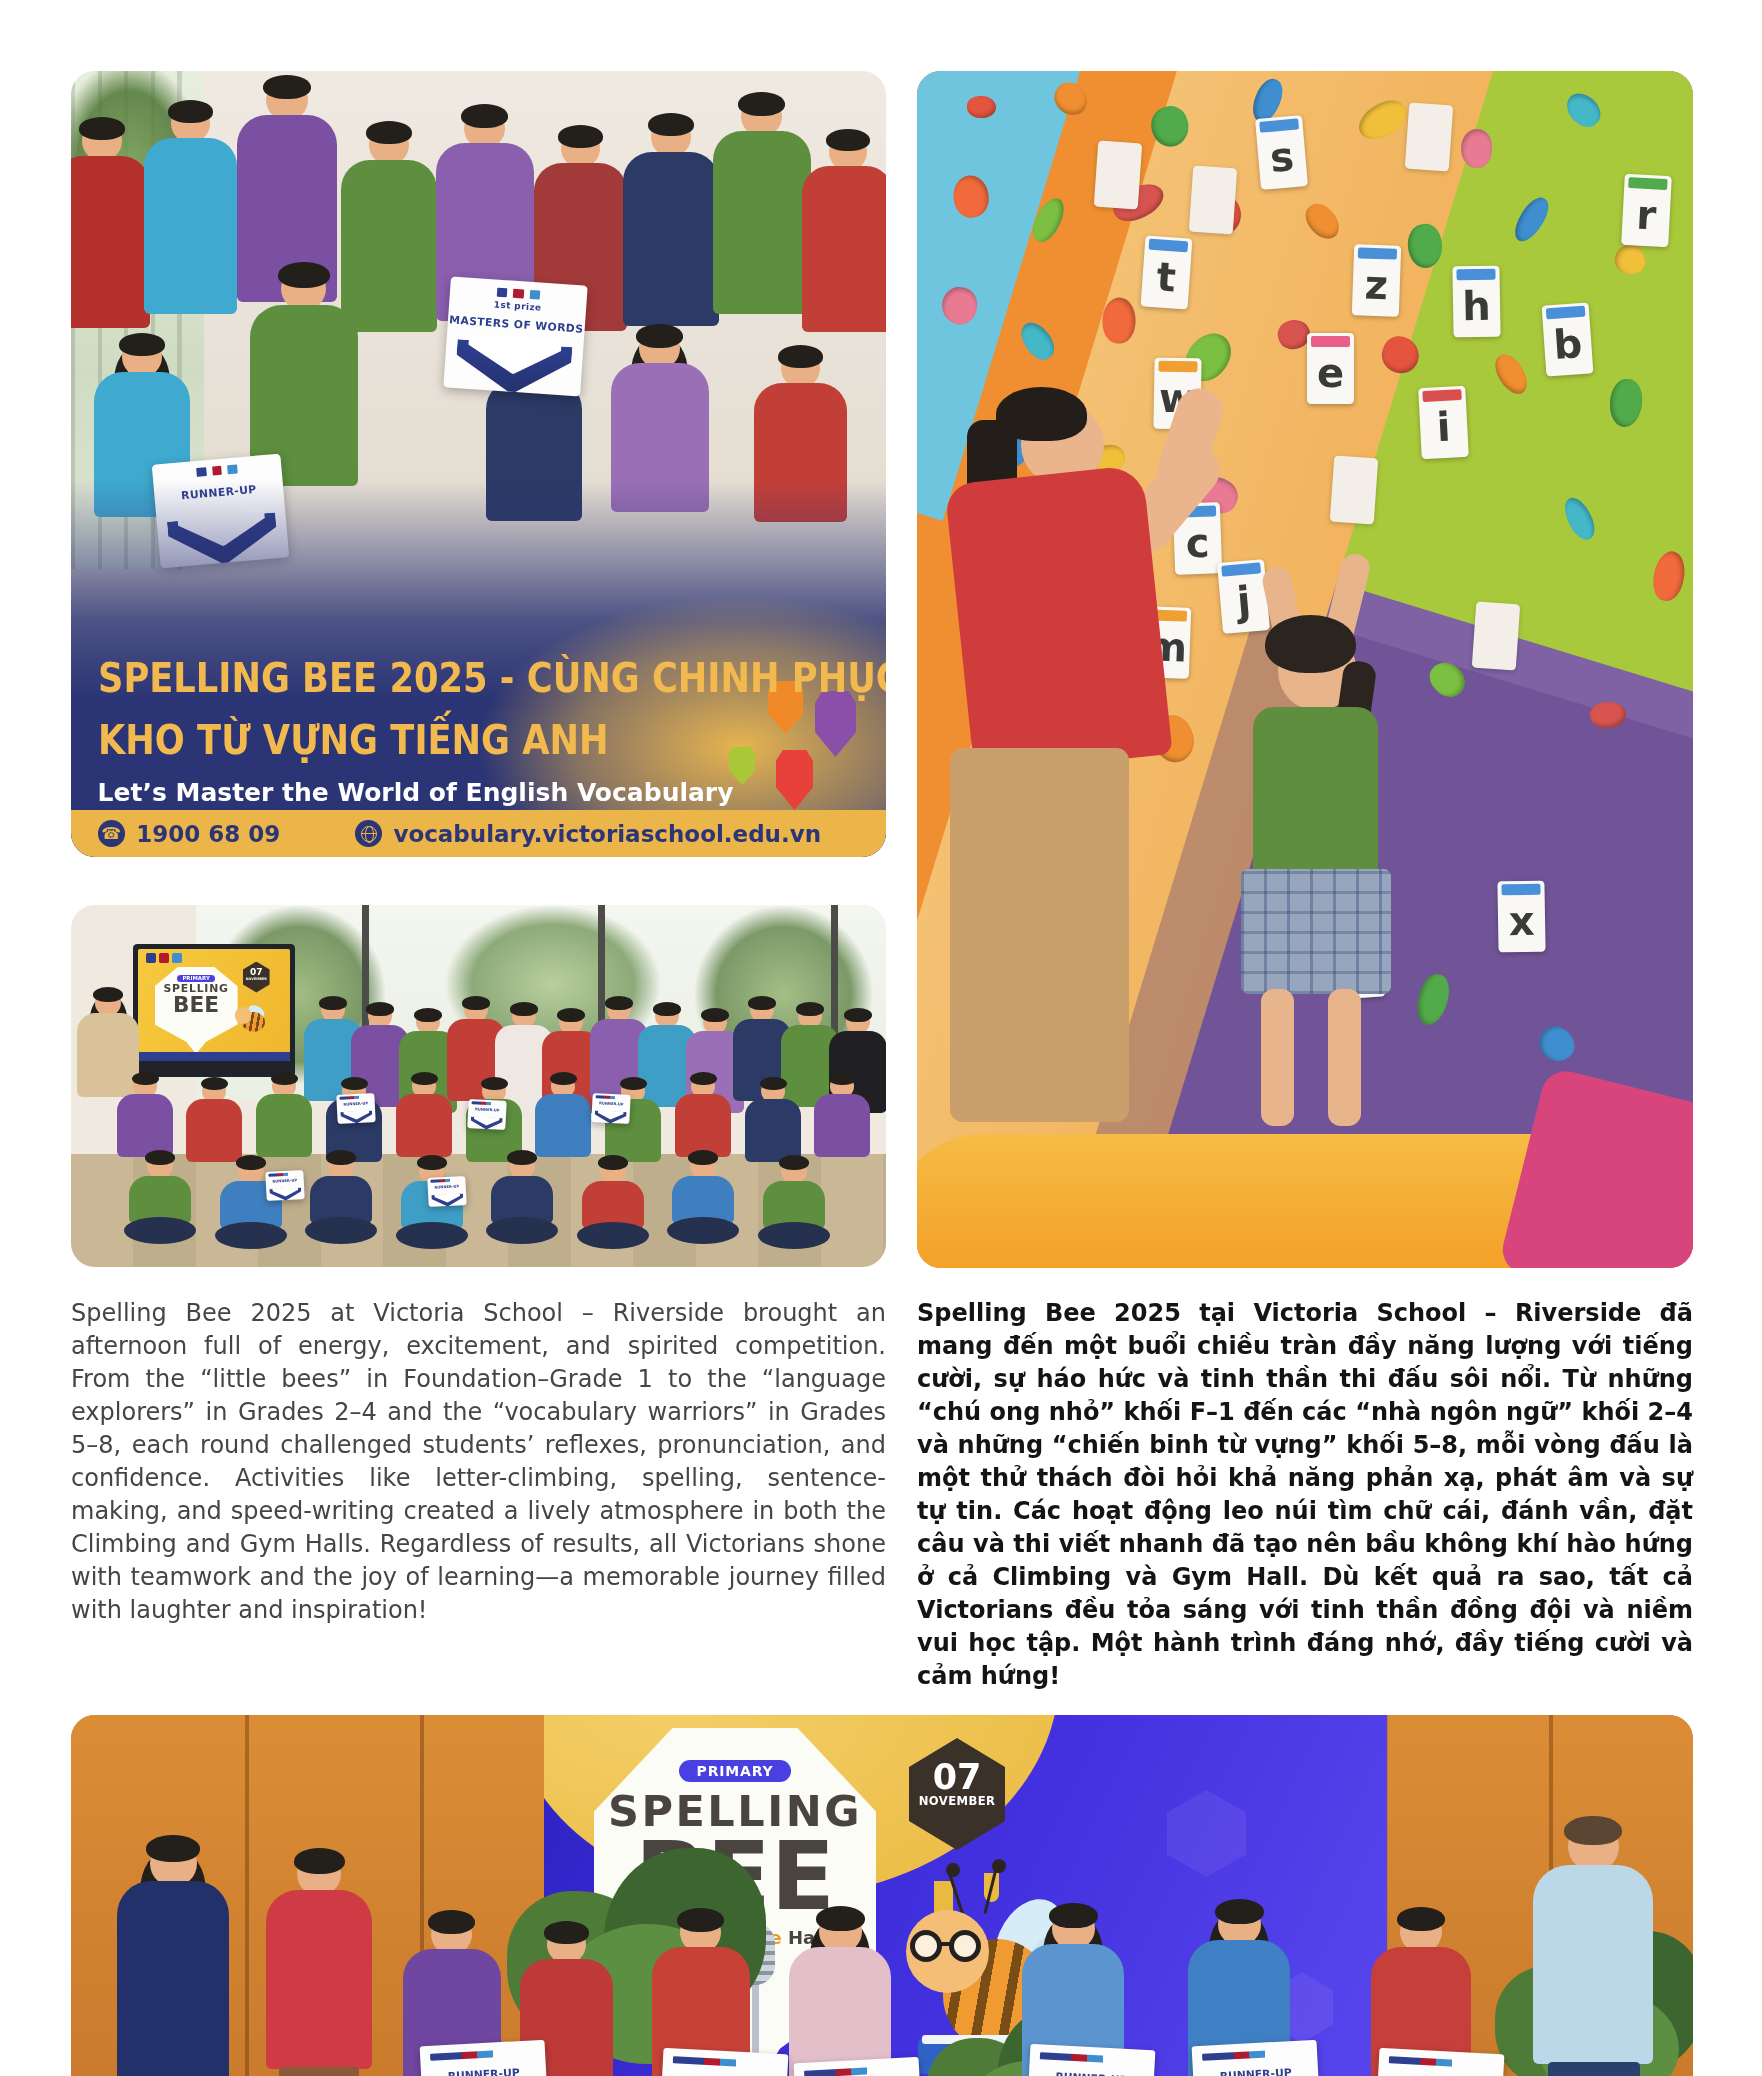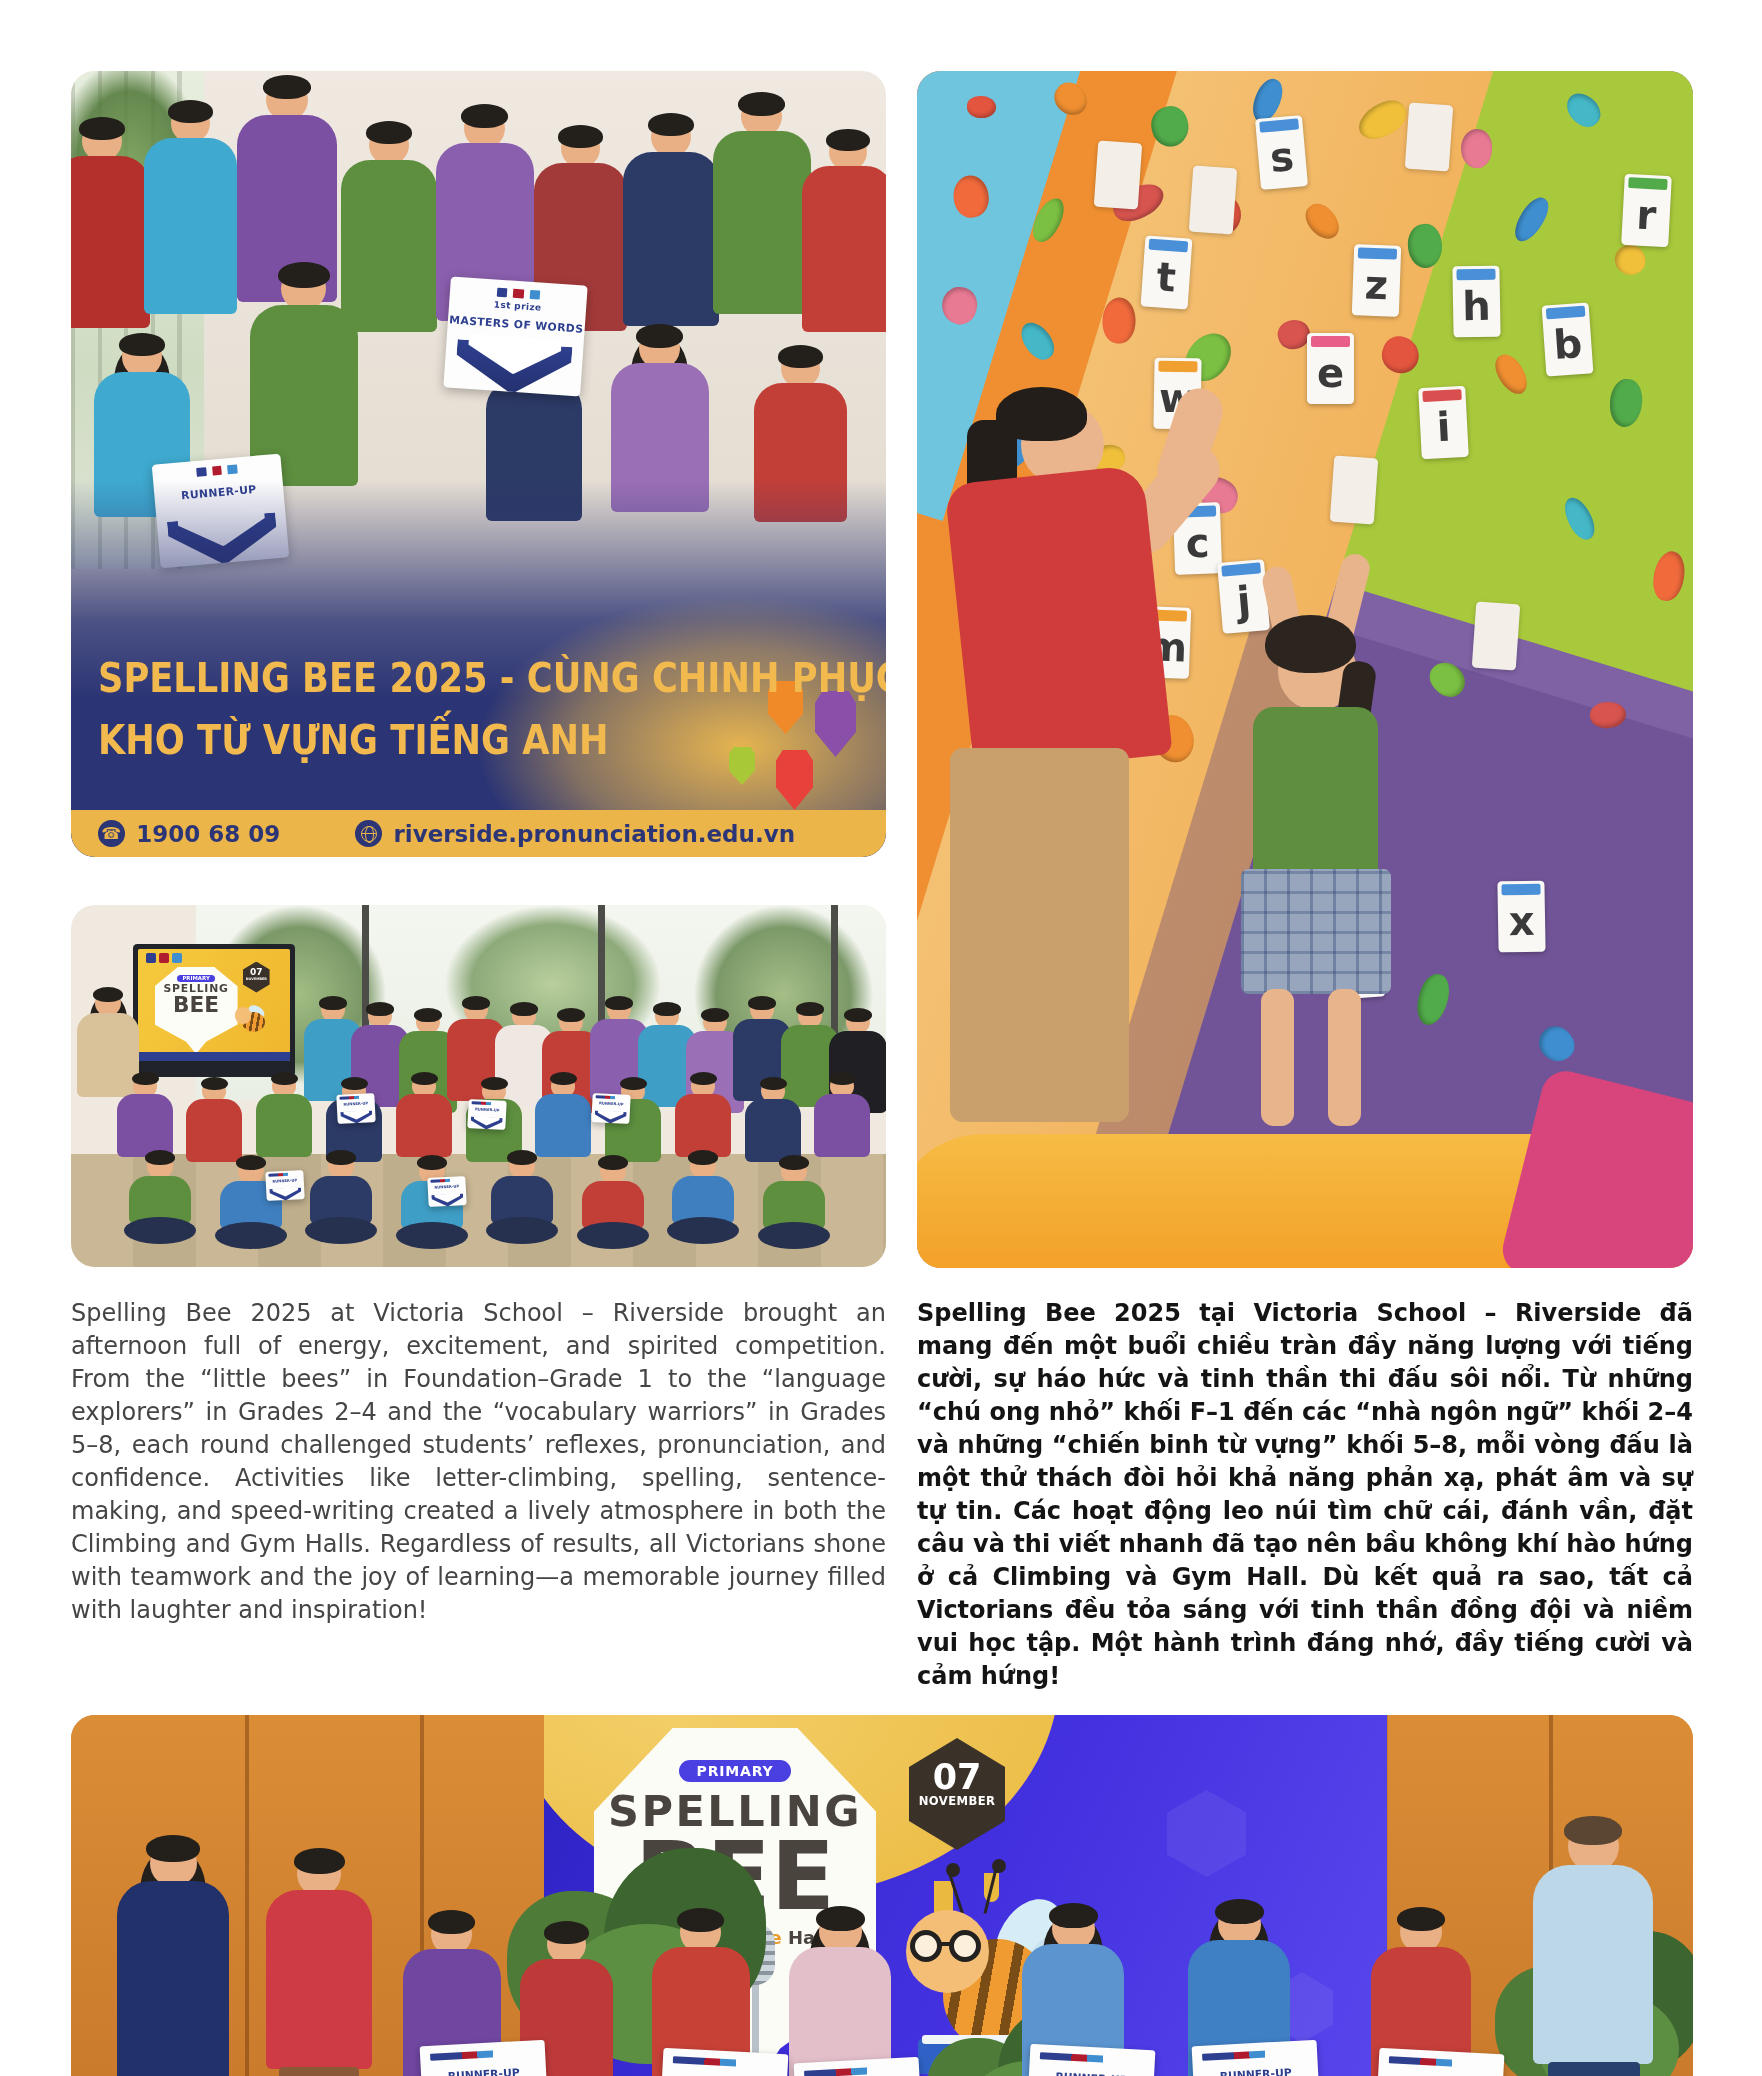--- a/index.html
+++ b/index.html
@@ -142,28 +142,29 @@
 
     <div class="abs drop" style="left:658px;top:676px;width:26px;height:38px;background:#a9c838"></div>
     <div class="abs drop" style="left:697px;top:610px;width:35px;height:53px;background:#f08a28"></div>
     <div class="abs drop" style="left:744px;top:620px;width:41px;height:66px;background:#8a4fa8"></div>
     <div class="abs drop" style="left:705px;top:679px;width:37px;height:60px;background:#e8413c"></div>
 
     <div class="abs" style="left:26.6px;top:576px;width:768px;color:#F2B94E;font-weight:bold;font-size:41px;line-height:62px;letter-spacing:0;transform:scaleX(.86);transform-origin:left top;white-space:nowrap">
       <div>SPELLING BEE 2025 - CÙNG CHINH PHỤC</div>
       <div>KHO TỪ VỰNG TIẾNG ANH</div>
     </div>
+    <div class="abs" style="left:26.6px;top:707px;width:748px;color:#ffffff;font-weight:bold;font-size:25px">Let’s Master the World of English Vocabulary</div>
 
     <div class="abs" style="left:0;bottom:0;width:100%;height:47px;background:#ECB549;border-radius:0 0 24px 24px;display:flex;align-items:center;padding-left:27px">
       <div style="width:26.6px;height:26.6px;border-radius:50%;background:#2C3677;color:#ECB549;display:flex;align-items:center;justify-content:center;font-size:16px">☎</div>
       <div style="margin-left:11.6px;color:#2C3677;font-weight:bold;font-size:23px">1900 68 09</div>
       <div style="margin-left:75px;width:26.6px;height:26.6px;border-radius:50%;background:#2C3677;display:flex;align-items:center;justify-content:center">
         <span class="globe" style="width:16px;height:16px;border:1.2px solid #ECB549;display:block"></span>
       </div>
-      <div style="margin-left:11.6px;color:#2C3677;font-weight:bold;font-size:23px">riverside.pronunciation.edu.vn</div>
+      <div style="margin-left:11.6px;color:#2C3677;font-weight:bold;font-size:23px">vocabulary.victoriaschool.edu.vn</div>
     </div>
   </div>
 
   <div class="photo" id="climbPhoto" style="left:917px;top:71px;width:776px;height:1197px;background:#7e62a4">
     <div class="abs" style="left:374px;top:-166px;width:664px;height:748px;background:#a9c93c;transform:rotate(17deg)"></div>
     <div class="abs" style="left:-145px;top:-125px;width:519px;height:1495px;background:linear-gradient(90deg,#f5c981,#f2b45e);transform:rotate(17deg)"></div>
     <div class="abs" style="left:-270px;top:-125px;width:332px;height:1495px;background:#ef8f31;transform:rotate(17deg)"></div>
     <div class="abs" style="left:-208px;top:-208px;width:332px;height:623px;background:#6fc5de;transform:rotate(17deg)"></div>
     <div class="abs" style="left:228px;top:623px;width:706px;height:664px;background:rgba(90,60,130,.35);transform:rotate(17deg)"></div>
     <div id="holds" class="abs" style="left:0;top:0;width:100%;height:100%">

